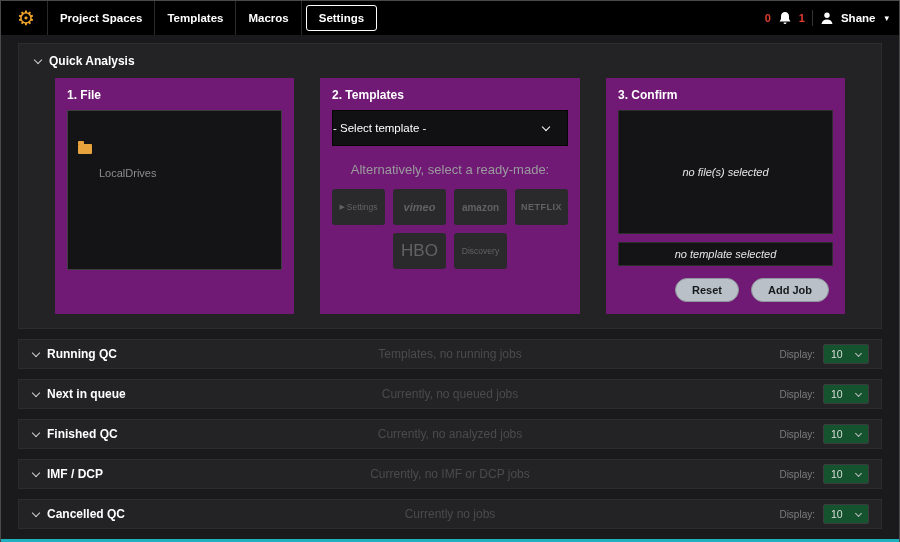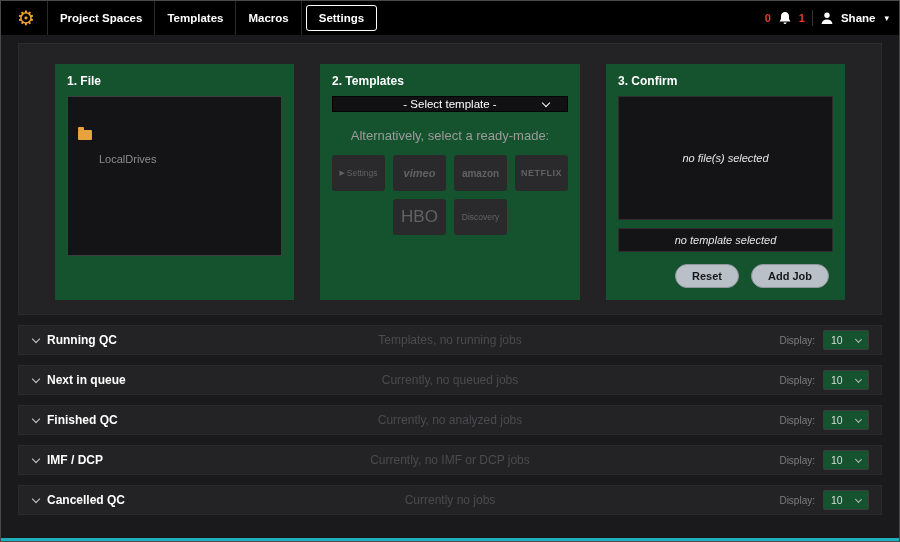--- a/index.html
+++ b/index.html
@@ -31,33 +31,33 @@
   .chev { width:6px; height:6px; border-right:1.6px solid #cfcfcf;
           border-bottom:1.6px solid #cfcfcf; transform:rotate(45deg);
           display:inline-block; margin:0 8px 2px 2px; }
   .panel-title { color:#fff; font-size:12px; font-weight:bold; }
 
   
   .qa { background:#232325; border:1px solid #2c2c2e; padding:10px 14px 14px;
         margin-bottom:10px; }
   .qa-head { display:flex; align-items:center; cursor:pointer; }
   .qa-body { display:flex; gap:26px; margin-top:10px; padding:0 22px; }
-  .qa-col { flex:1 1 0; background:#14532d; padding:10px 12px 12px; min-height:196px; }
+  .qa-col { flex:1 1 0; background:#701a75; padding:10px 12px 12px; min-height:196px; }
   .col-title { color:#fff; font-size:12px; font-weight:bold; margin-bottom:8px; }
 
   .filetree { background:#141416; border:1px solid #3e3e40; height:160px;
               padding:8px 10px; }
   .tree-item { display:flex; align-items:center; gap:7px; cursor:pointer; }
   .folder { width:14px; height:10px; background:#e8a33d; border-radius:1px; position:relative; }
   .folder:before { content:""; position:absolute; top:-3px; left:0; width:6px; height:3px;
                    background:#e8a33d; border-radius:1px 1px 0 0; }
   .tree-label { color:#8d8d8f; font-size:11px;margin-top:48px; }
 
-  .select-bar { background:#111113; border:1px solid #050505; height:16px; display:flex;
-                align-items:center; justify-content:center; position:relative;
+  .select-bar { background:#111113; border:1px solid #050505; height:36px; display:flex;
+                align-items:center; position:relative;
                 color:#fff; font-size:11.5px; cursor:pointer; }
   .select-bar .chev { position:absolute; right:10px; border-color:#fff; }
   .ready-label { color:#9b9b9d; font-size:13px; text-align:center; margin:16px 0 12px; }
   .prov-grid { display:flex; flex-direction:column; gap:8px; align-items:center; }
   .prov-row { display:flex; gap:8px; justify-content:center; }
   .prov { width:53px; height:36px; background:#2a2a2c; border-radius:3px; border:none;
           color:#626264; display:flex; align-items:center; justify-content:center;
           font-size:8.5px; cursor:pointer; font-family:"Liberation Sans", sans-serif; }
   .prov .play { font-size:7px; margin-right:2px; }
   .prov.vimeo { font-style:italic; font-weight:bold; font-size:11px; }
@@ -122,20 +122,24 @@
           </svg>
       </span>
       <span class="user-name">Shane</span>
       <span class="caret">▾</span>
     </div>
   </div>
 
   <div class="content">
 
     <div class="qa">
+      <div class="qa-head">
+        <span class="chev"></span>
+        <span class="panel-title">Quick Analysis</span>
+      </div>
       <div class="qa-body">
 
         <div class="qa-col">
           <div class="col-title">1. File</div>
           <div class="filetree">
             <div class="tree-item">
               <span class="folder"></span>
               <span class="tree-label">LocalDrives</span>
             </div>
           </div>

